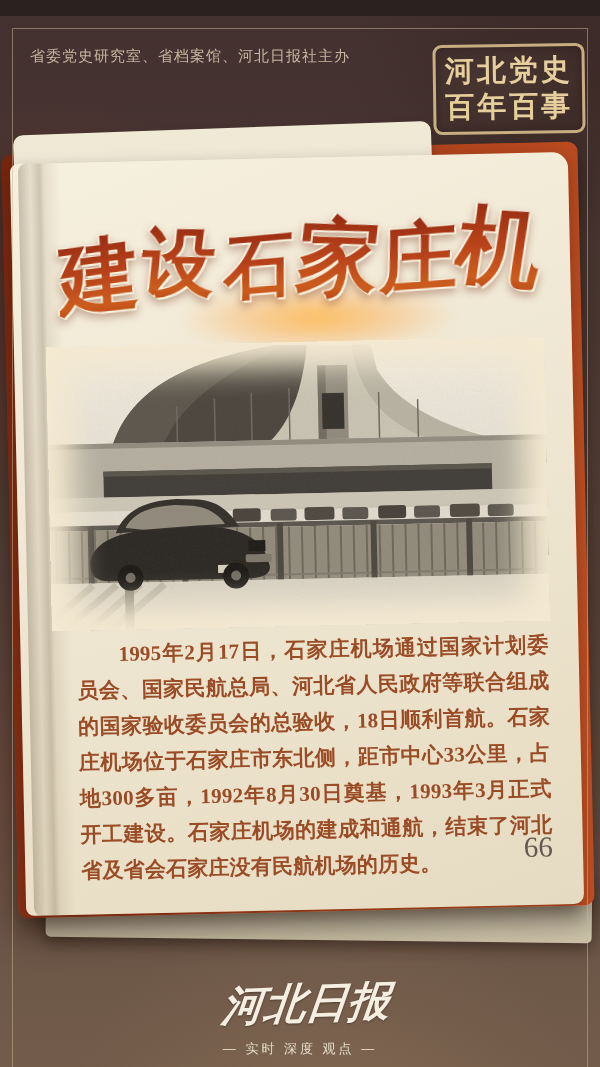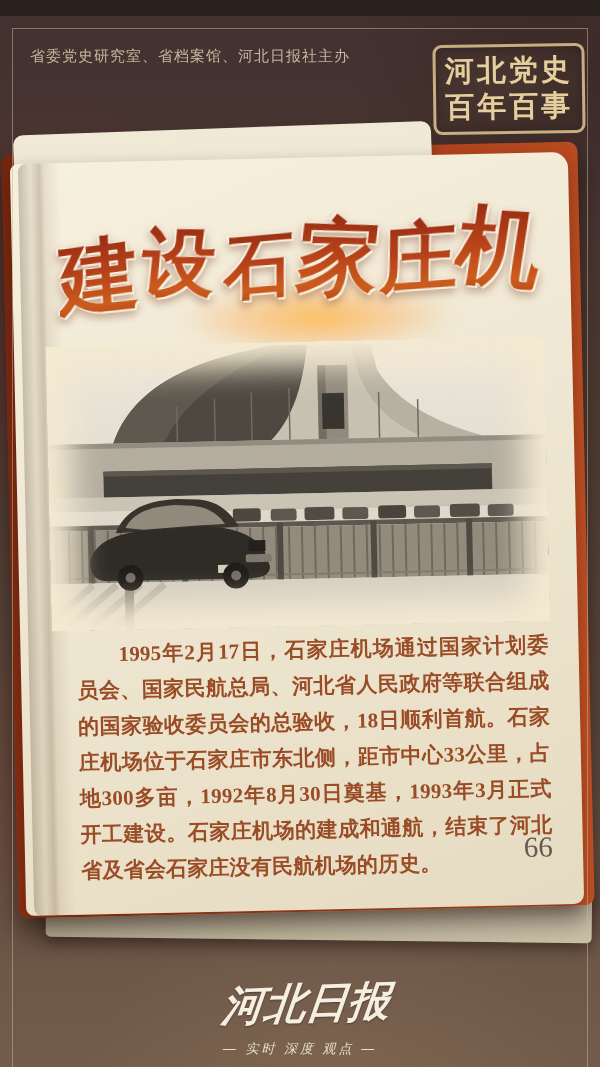--- a/index.html
+++ b/index.html
@@ -71,21 +71,21 @@
     letter-spacing:.2px;color:#9a4c26;text-align:justify;text-indent:2em;}
   .page-number{position:absolute;right:30px;top:678px;font-family:"Liberation Serif",serif;
     font-size:29px;color:#675950;}
   
   .photo-caption{position:absolute;right:34px;top:916px;font-size:19px;letter-spacing:1px;
     color:#dcd3c3;z-index:5;}
   .footer{position:absolute;left:0;right:0;top:960px;text-align:center;z-index:5;}
   .logo{display:inline-block;transform:rotate(-2deg) translateX(6px) skewX(-8deg);
     font-family:"Liberation Serif",serif;font-weight:bold;font-style:italic;font-size:42px;
     color:#f5efe2;text-shadow:0 1px 2px rgba(30,15,10,.4);}
-  .tagline{margin-top:8px;font-size:13px;letter-spacing:3px;color:#e7decb;font-style:italic;}
+  .tagline{margin-top:8px;font-size:13px;letter-spacing:3px;color:#e7decb;}
 </style>
 </head>
 <body>
 
 <div class="poster">
   <div class="frame"></div>
 
   <div class="organizer">省委党史研究室、省档案馆、河北日报社主办</div>
 
   <div class="badge">

